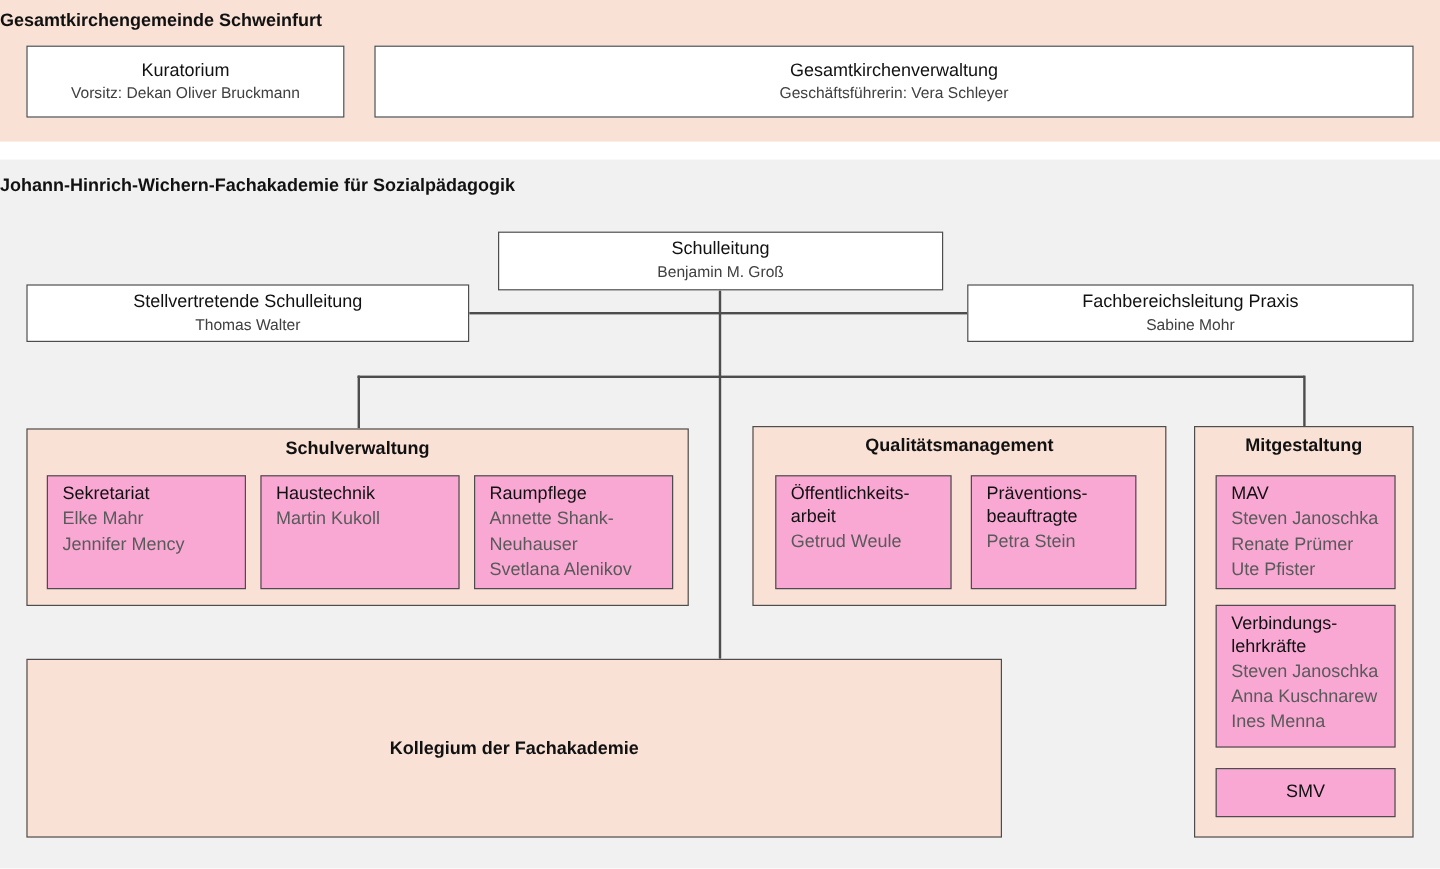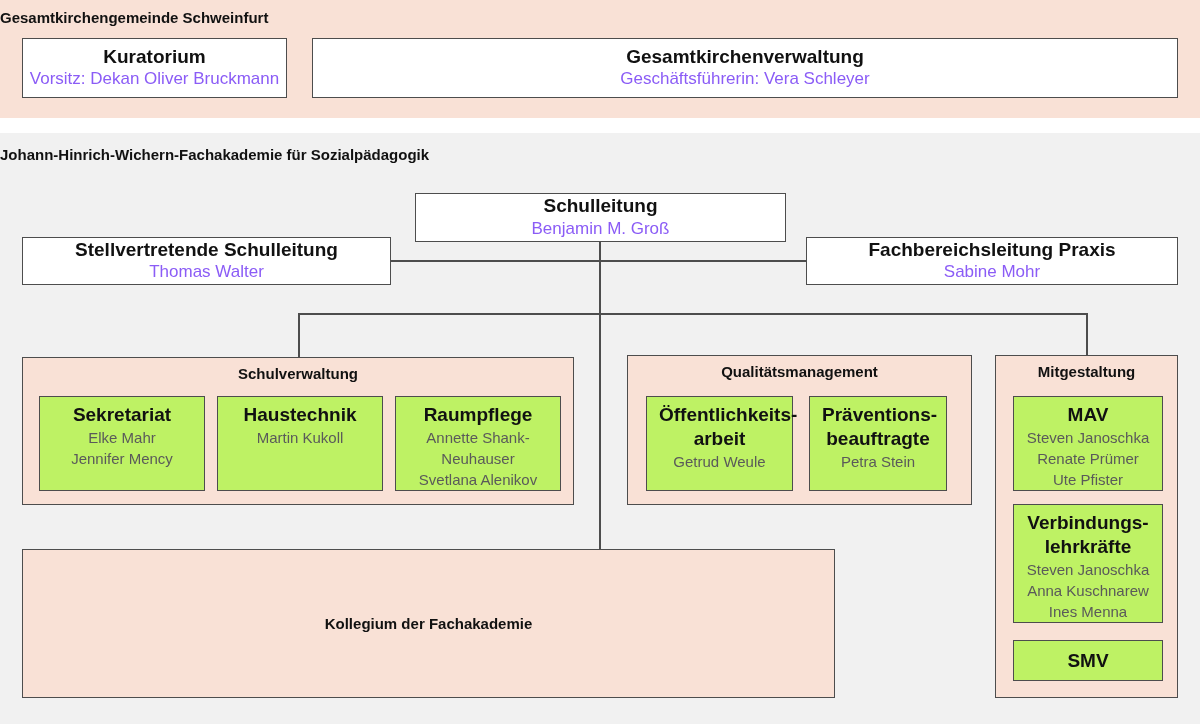--- a/index.html
+++ b/index.html
@@ -19,26 +19,26 @@
     text-align:center;box-sizing:border-box;
   }
   .group{
     position:absolute;background:#f9e1d6;border:1.5px solid #4d4d4d;box-sizing:border-box;padding-left:10px;
   }
   .group-title{
     position:absolute;left:0;top:7px;width:100%;text-align:center;
     font-size:15px;font-weight:600;color:#111111;
   }
   .unit{
-    position:absolute;background:#bef264;border:1.5px solid #4d4d4d;box-sizing:border-box;
-    text-align:center;padding:6px 12px;display:block;
+    position:absolute;background:#f9a8d4;border:1.5px solid #4d4d4d;box-sizing:border-box;
+    padding:6px 12px;display:block;
   }
   .unit.center{display:flex;align-items:center;justify-content:center;padding:0;}
-  .box-title{font-size:19px;font-weight:700;color:#111111;line-height:1.25;}
-  .box-sub{font-size:17px;color:#8b5cf6;line-height:1.35;}
+  .box-title{font-size:15px;font-weight:400;color:#111111;line-height:1.25;}
+  .box-sub{font-size:13px;color:#404040;line-height:1.35;}
   .member{font-size:15px;color:#5a5a5a;line-height:1.4;}
   .peachbox{
     position:absolute;background:#f9e1d6;border:1.5px solid #4d4d4d;box-sizing:border-box;
     display:flex;align-items:center;justify-content:center;text-align:center;
     font-size:15px;font-weight:600;color:#111111;
   }
   .line{position:absolute;background:#4d4d4d;}
 </style>
 </head>
 <body>

